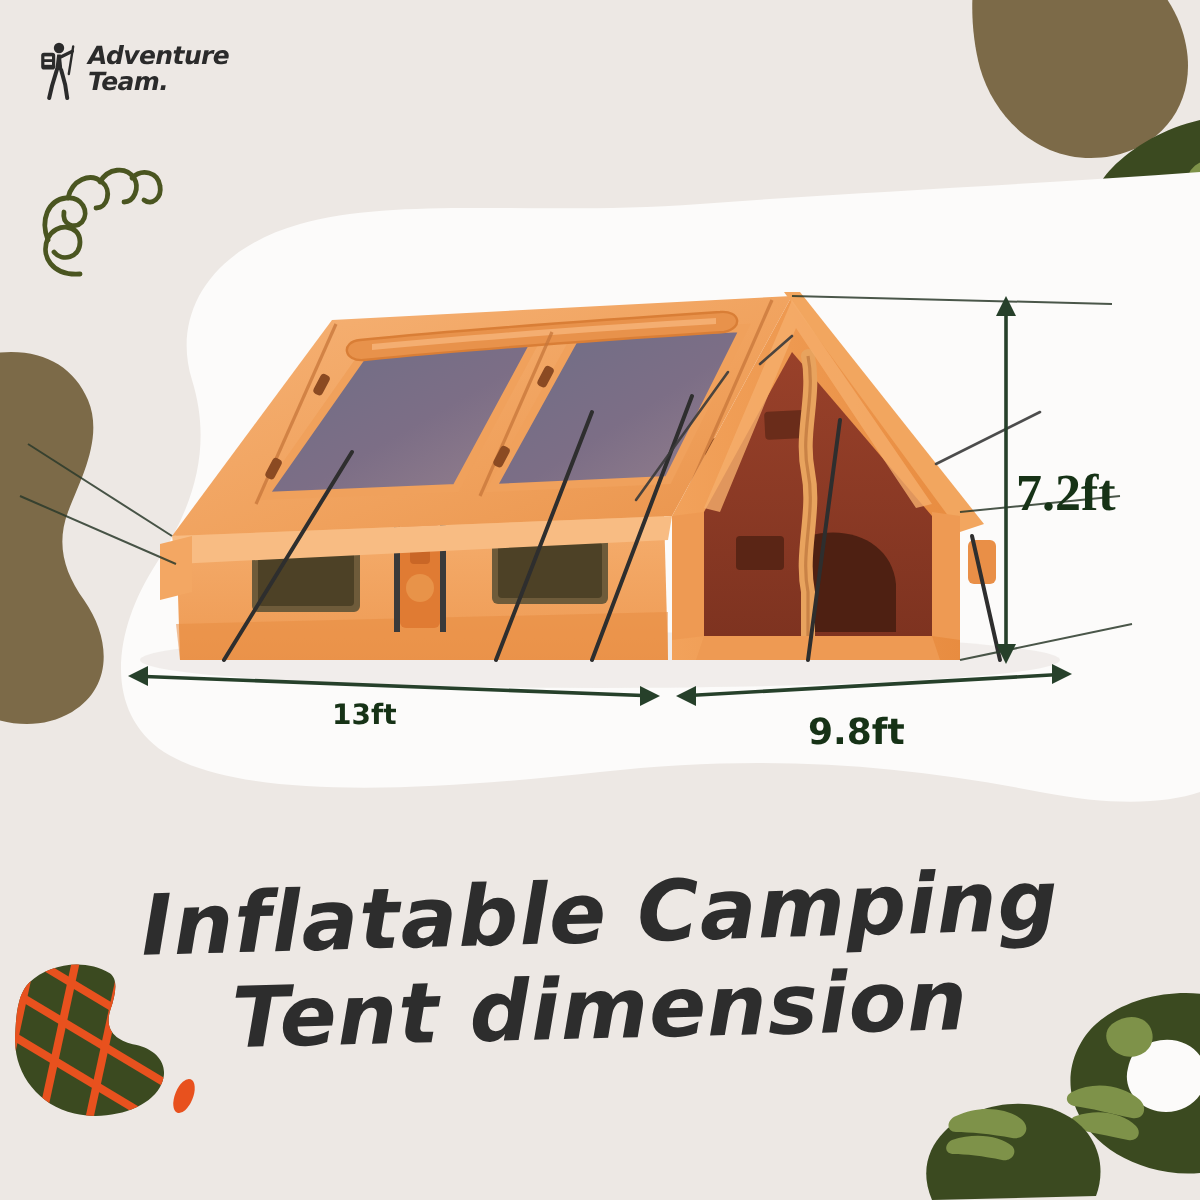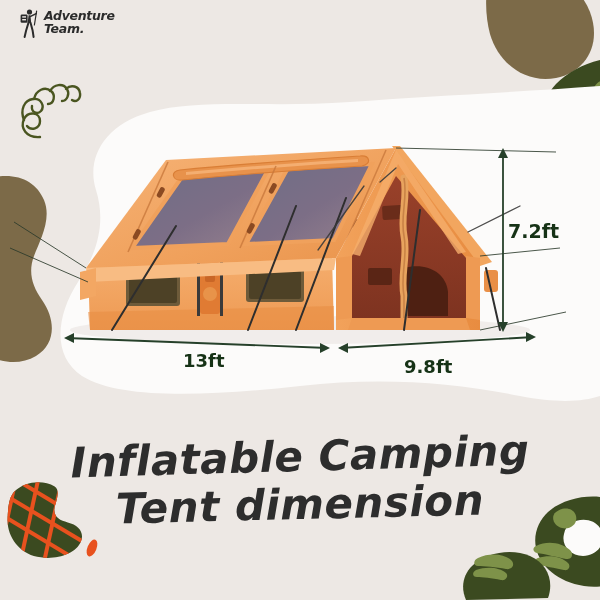--- a/index.html
+++ b/index.html
@@ -17,21 +17,21 @@
     width:600px; height:600px;
     background:#EDE8E4;
     overflow:hidden;
   }
 
   .layer { position:absolute; top:0; left:0; width:600px; height:600px; }
   .layer svg { display:block; width:600px; height:600px; }
 
   
   #logo {
-    position:absolute; left:14px; top:8px;
+    position:absolute; left:14px; top:20px;
     display:flex; align-items:center; gap:4px;
     z-index:40;
   }
   #logo .mark { width:26px; height:30px; flex:none; }
   #logo .words {
     font-family:"DejaVu Sans", sans-serif;
     font-weight:bold;
     font-style:italic;
     font-size:12.5px;
     line-height:1.02;
@@ -47,22 +47,22 @@
 
   
   .dim-label {
     position:absolute;
     font-family:"DejaVu Sans", sans-serif;
     font-weight:bold;
     color:#163216;
     z-index:34;
     white-space:nowrap;
   }
-  #dim-height { left:508px; top:220px; font-size:19px; }
-  #dim-width  { left:183px; top:350px; font-size:18px; }
+  #dim-height { left:508px; top:232px; font-size:26px;font-family:Liberation Serif, serif; }
+  #dim-width  { left:166px; top:350px; font-size:14px; }
   #dim-depth  { left:404px; top:356px; font-size:18px; }
 
   
   #headline {
     position:absolute; left:0; top:436px; width:600px;
     text-align:center; z-index:45;
     font-family:"DejaVu Sans", sans-serif;
     color:#2D2D2D;
     font-weight:bold;
     font-style:italic;

